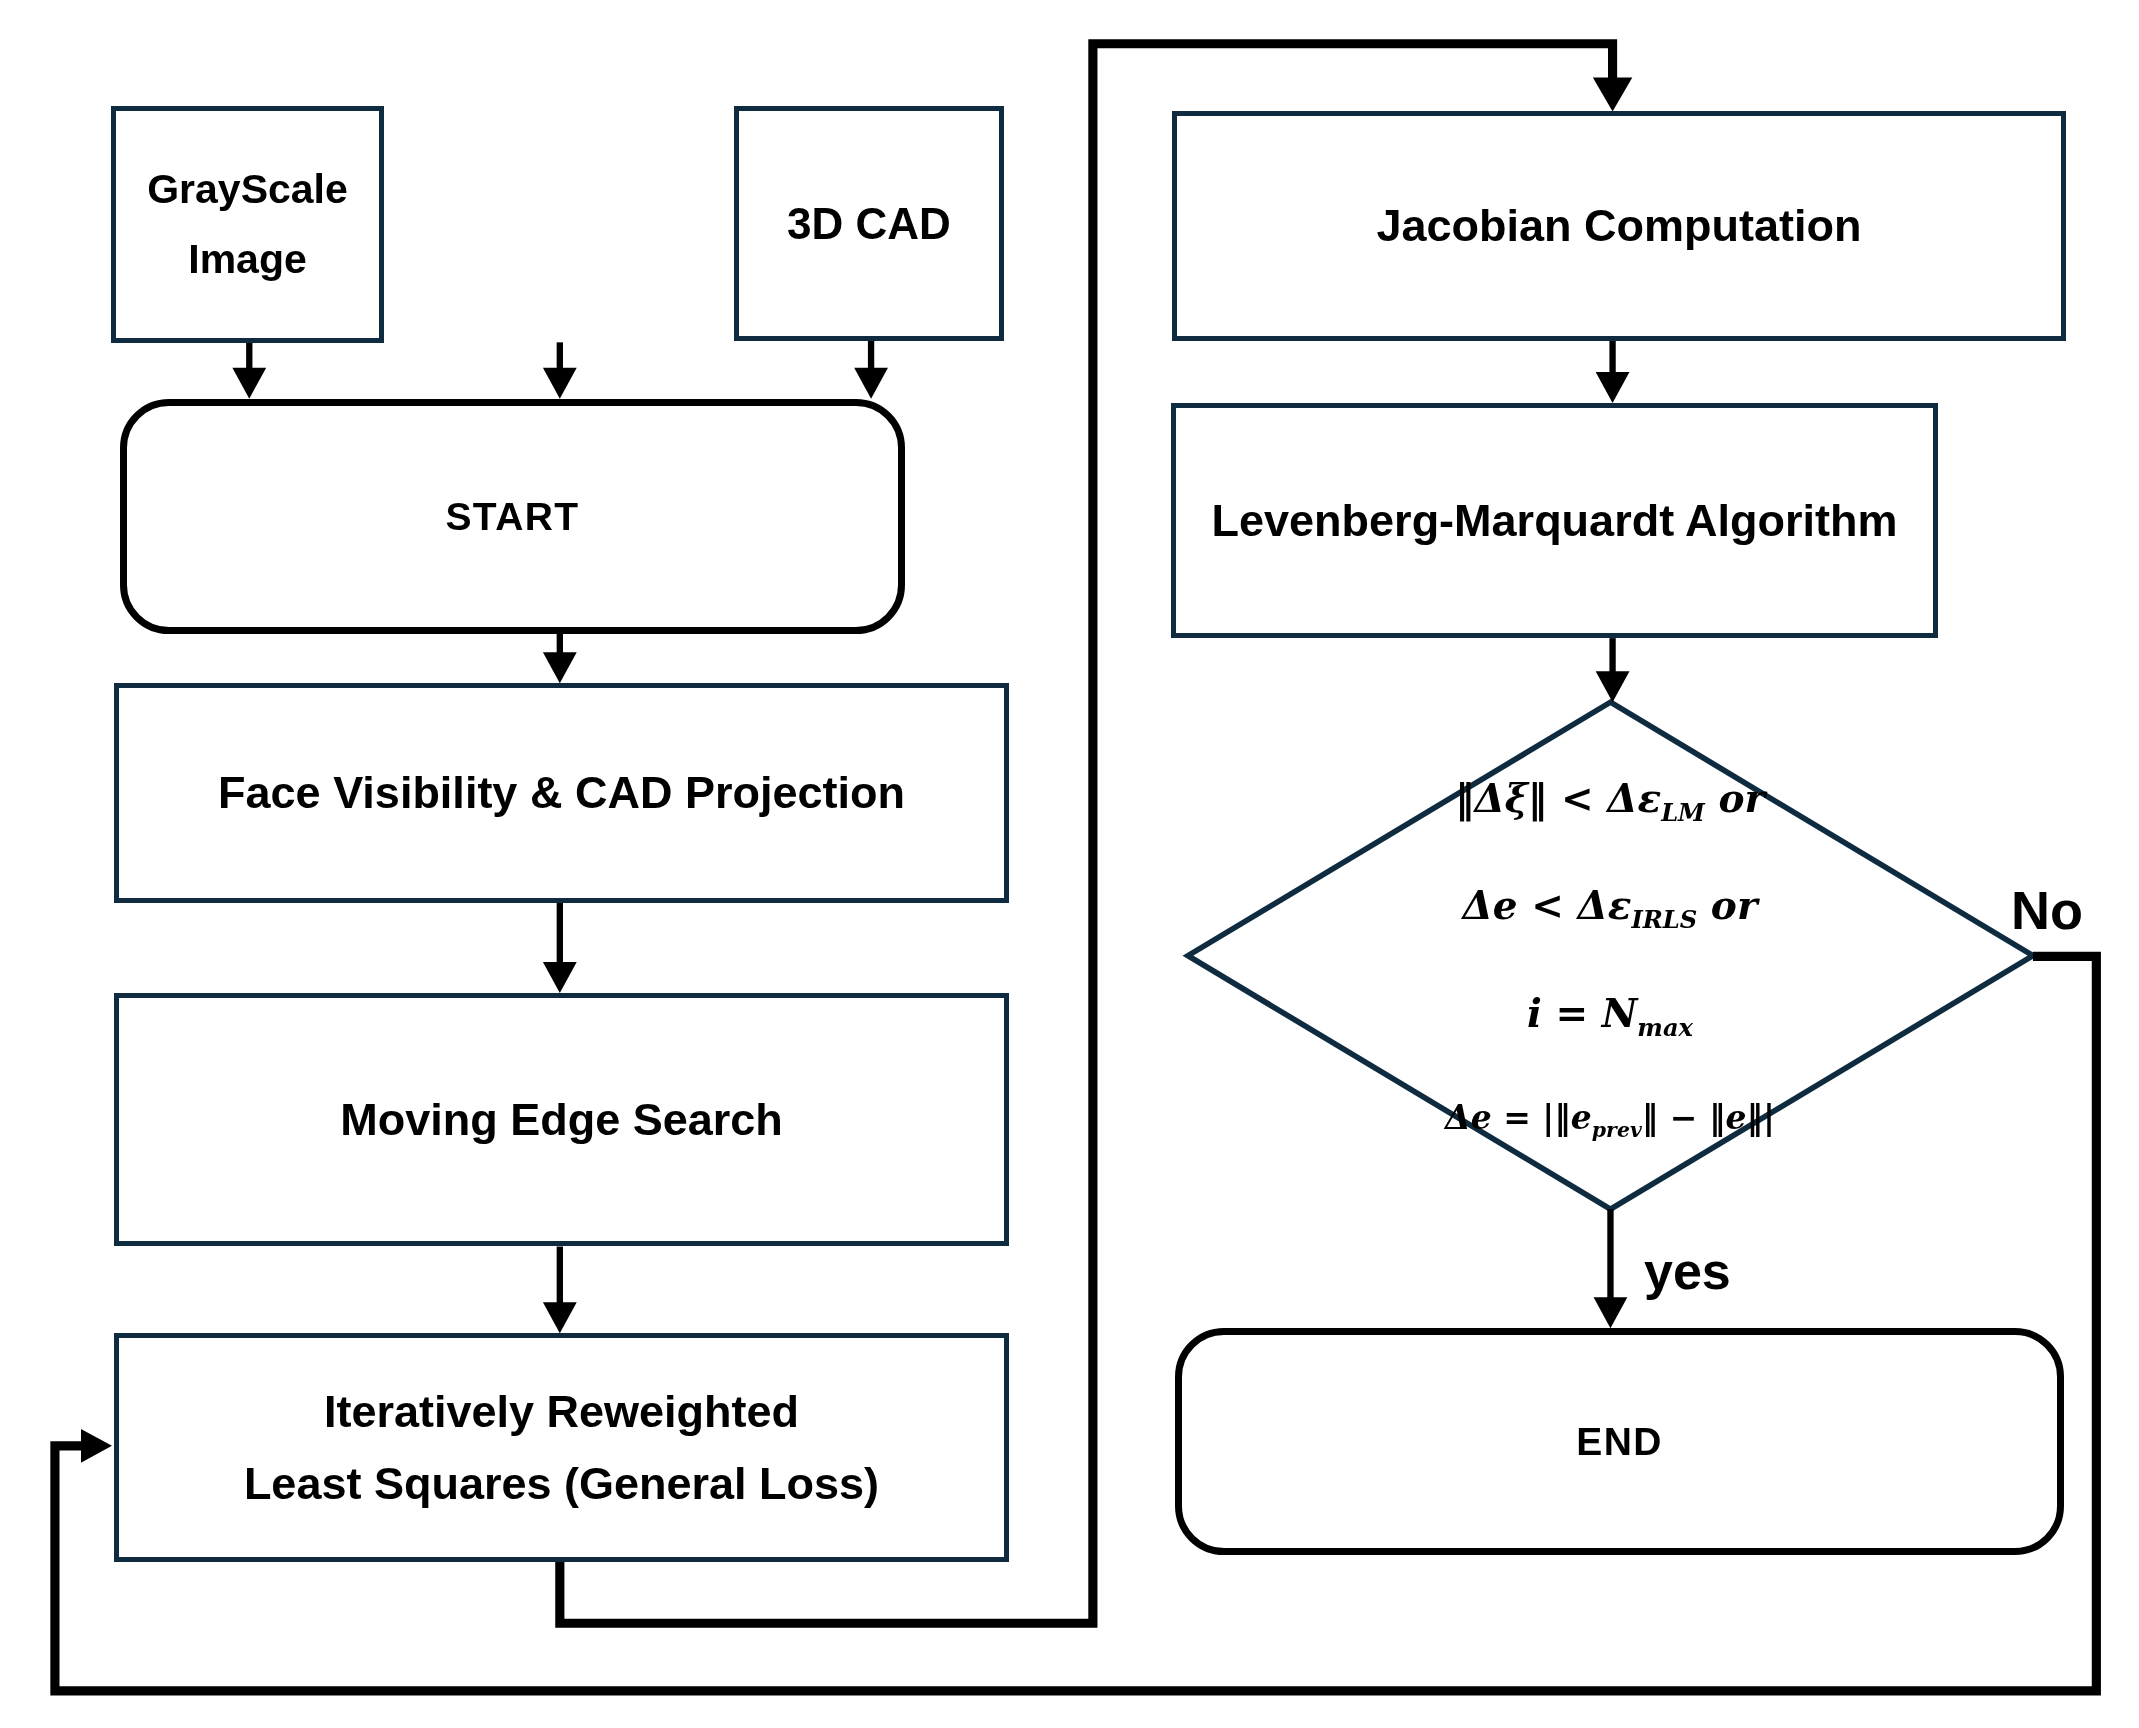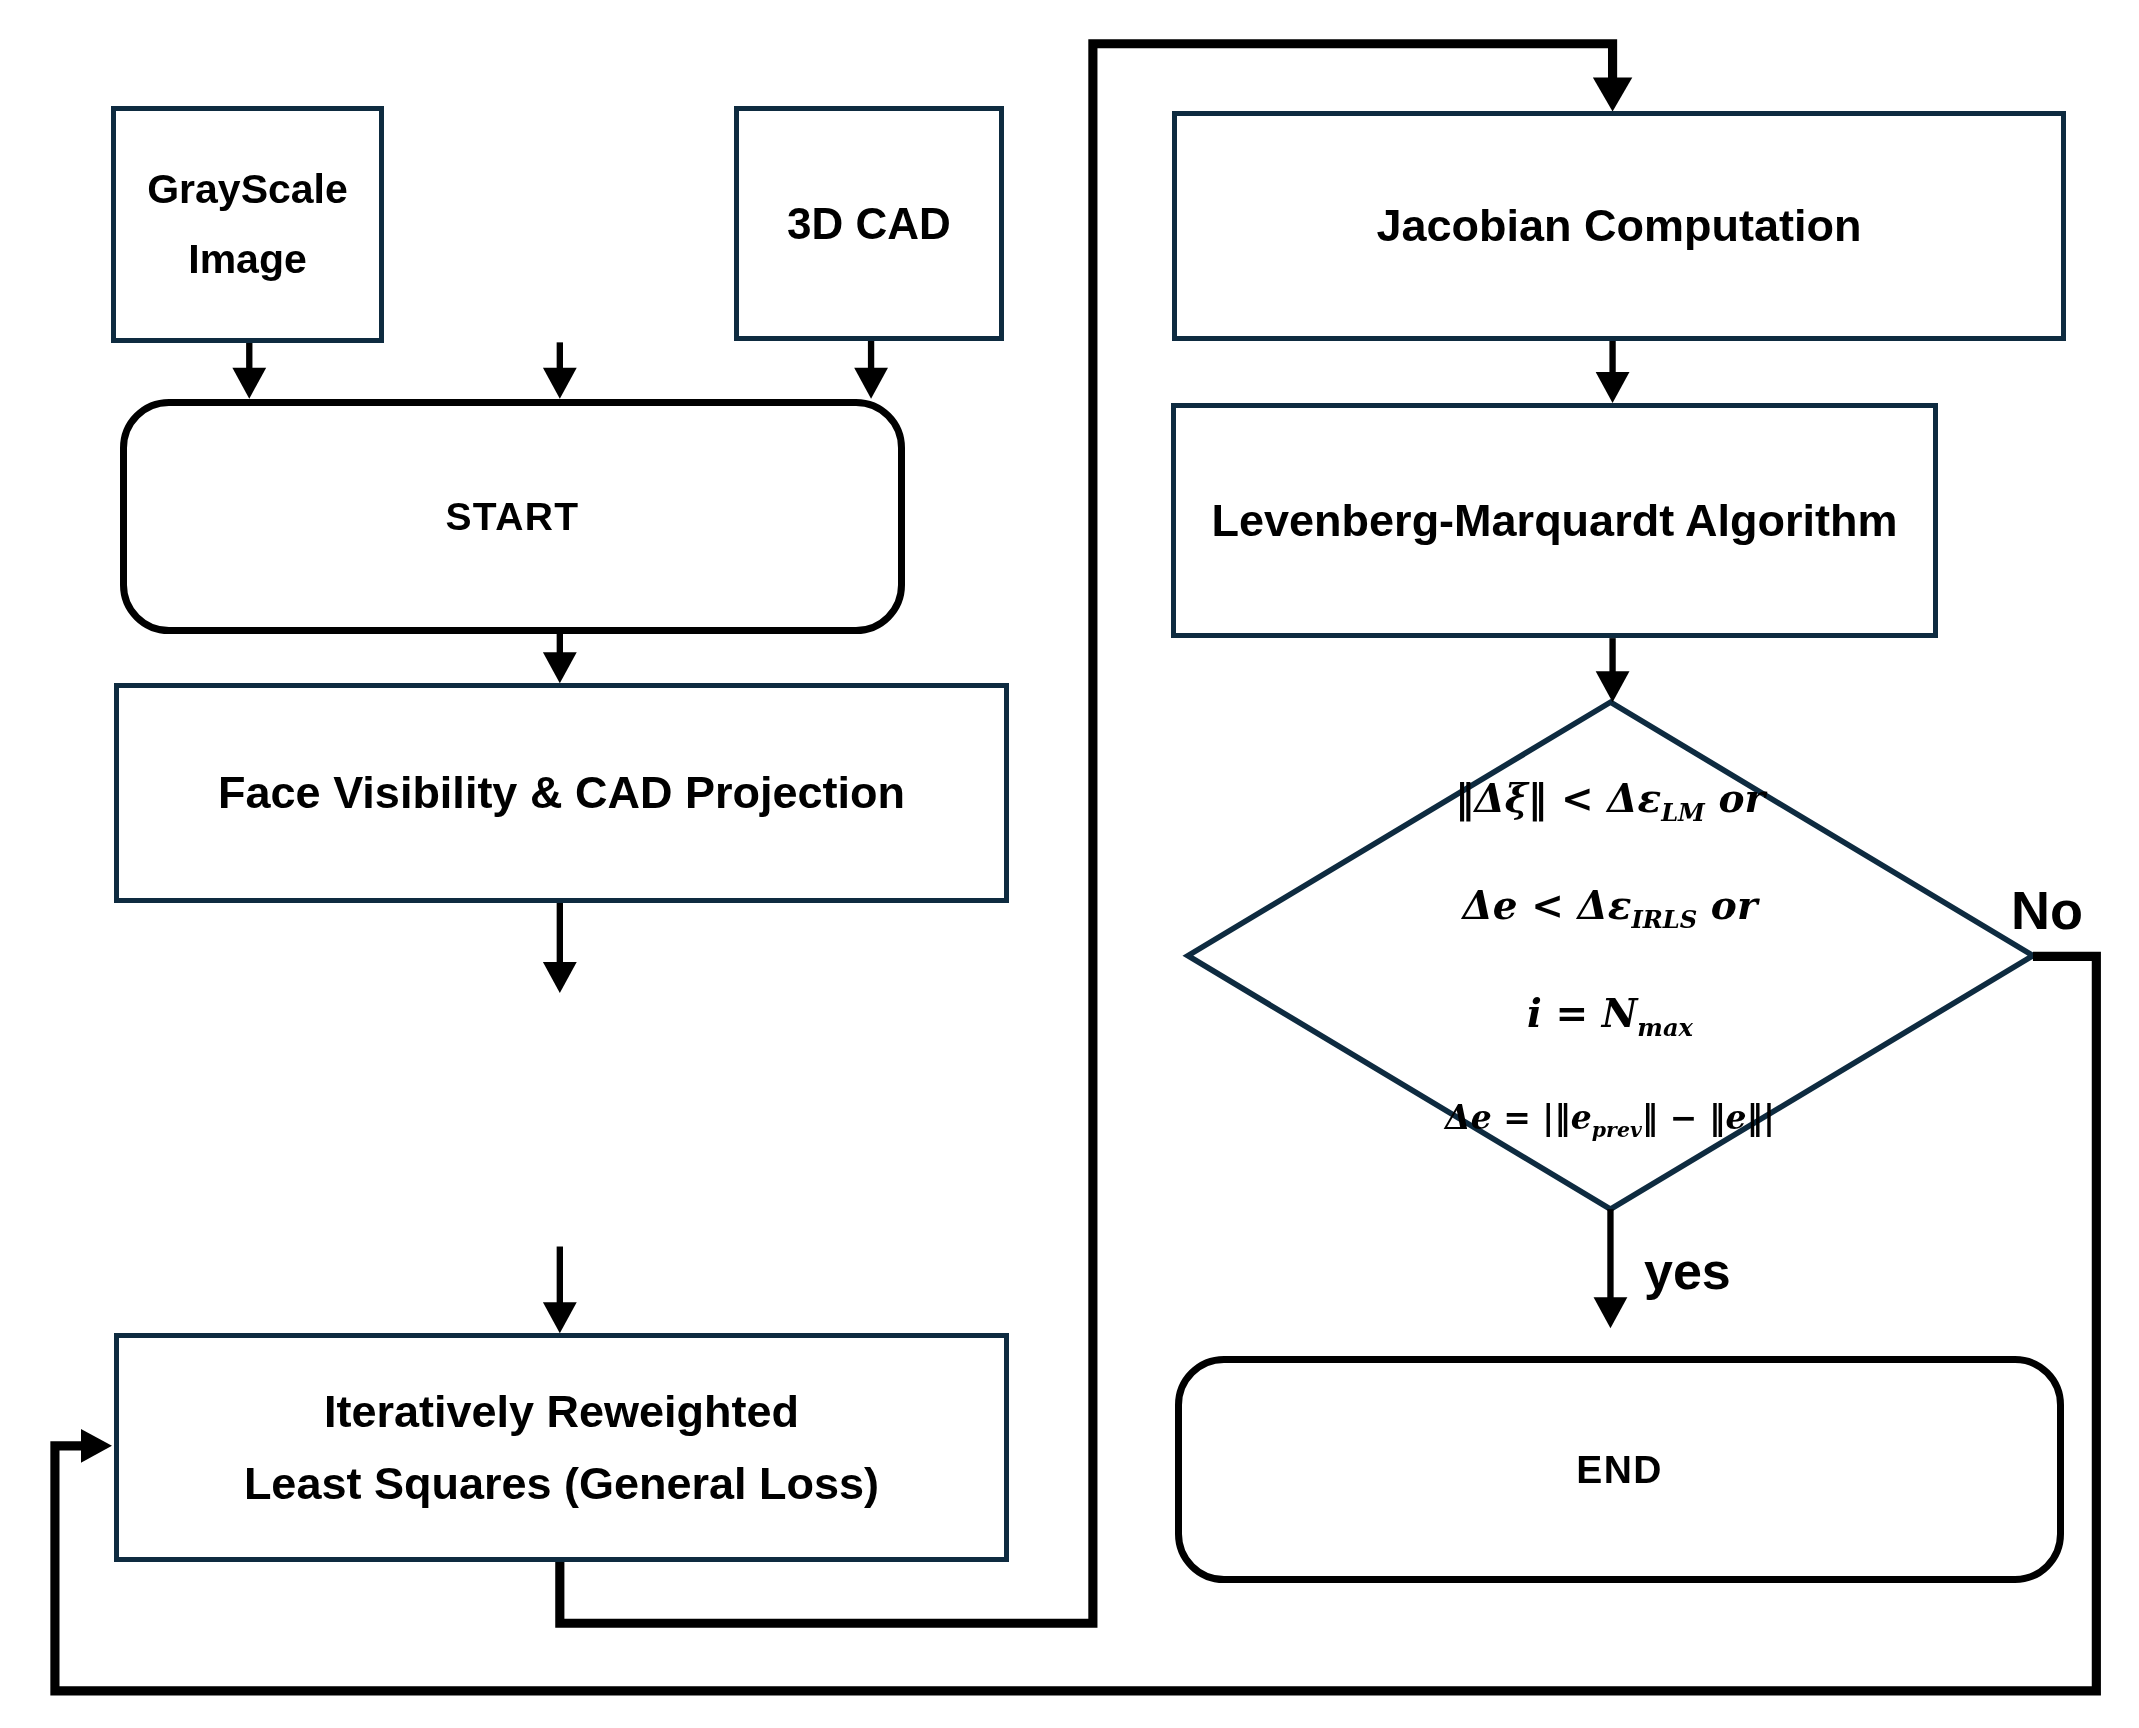--- a/index.html
+++ b/index.html
@@ -118,20 +118,23 @@
   </div>
 
   <div class="node terminal" style="left:120px;top:399px;width:785px;height:235px;font-size:39px;letter-spacing:1.4px;">
     <span>START</span>
   </div>
 
   <div class="node process" style="left:114px;top:683px;width:895px;height:220px;font-size:45px;">
     <span>Face Visibility &amp; CAD Projection</span>
   </div>
 
+  <div class="node process" style="left:114px;top:993px;width:895px;height:253px;font-size:45px;">
+    <span>Moving Edge Search</span>
+  </div>
 
   <div class="node process lines lh16" style="left:114px;top:1333px;width:895px;height:229px;font-size:45px;">
     <div>
       <span class="ln">Iteratively Reweighted</span>
       <span class="ln">Least Squares (General Loss)</span>
     </div>
   </div>
 
   <div class="node process" style="left:1172px;top:111px;width:894px;height:230px;font-size:45px;">
     <span>Jacobian Computation</span>
@@ -141,21 +144,21 @@
     <span>Levenberg-Marquardt Algorithm</span>
   </div>
 
   <div class="diamond-text">
     <div class="dl"><span>‖Δξ‖ &lt; Δε</span><sub>LM</sub><span> or</span></div>
     <div class="dl"><span>Δe &lt; Δε</span><sub>IRLS</sub><span> or</span></div>
     <div class="dl"><span>i = N</span><sub>max</sub><span></span></div>
     <div class="dl small"><span>Δe = |‖e</span><sub>prev</sub><span>‖ − ‖e‖|</span></div>
   </div>
 
-  <div class="node terminal" style="left:1175px;top:1328px;width:889px;height:227px;font-size:39px;letter-spacing:1.4px;margin-top:28px;">
+  <div class="node terminal" style="left:1175px;top:1328px;width:889px;height:227px;font-size:39px;letter-spacing:1.4px;">
     <span>END</span>
   </div>
 
   <div class="edge-label lbl-yes">yes</div>
   <div class="edge-label lbl-no">No</div>
 
 </div>
 
 
 </body></html>

